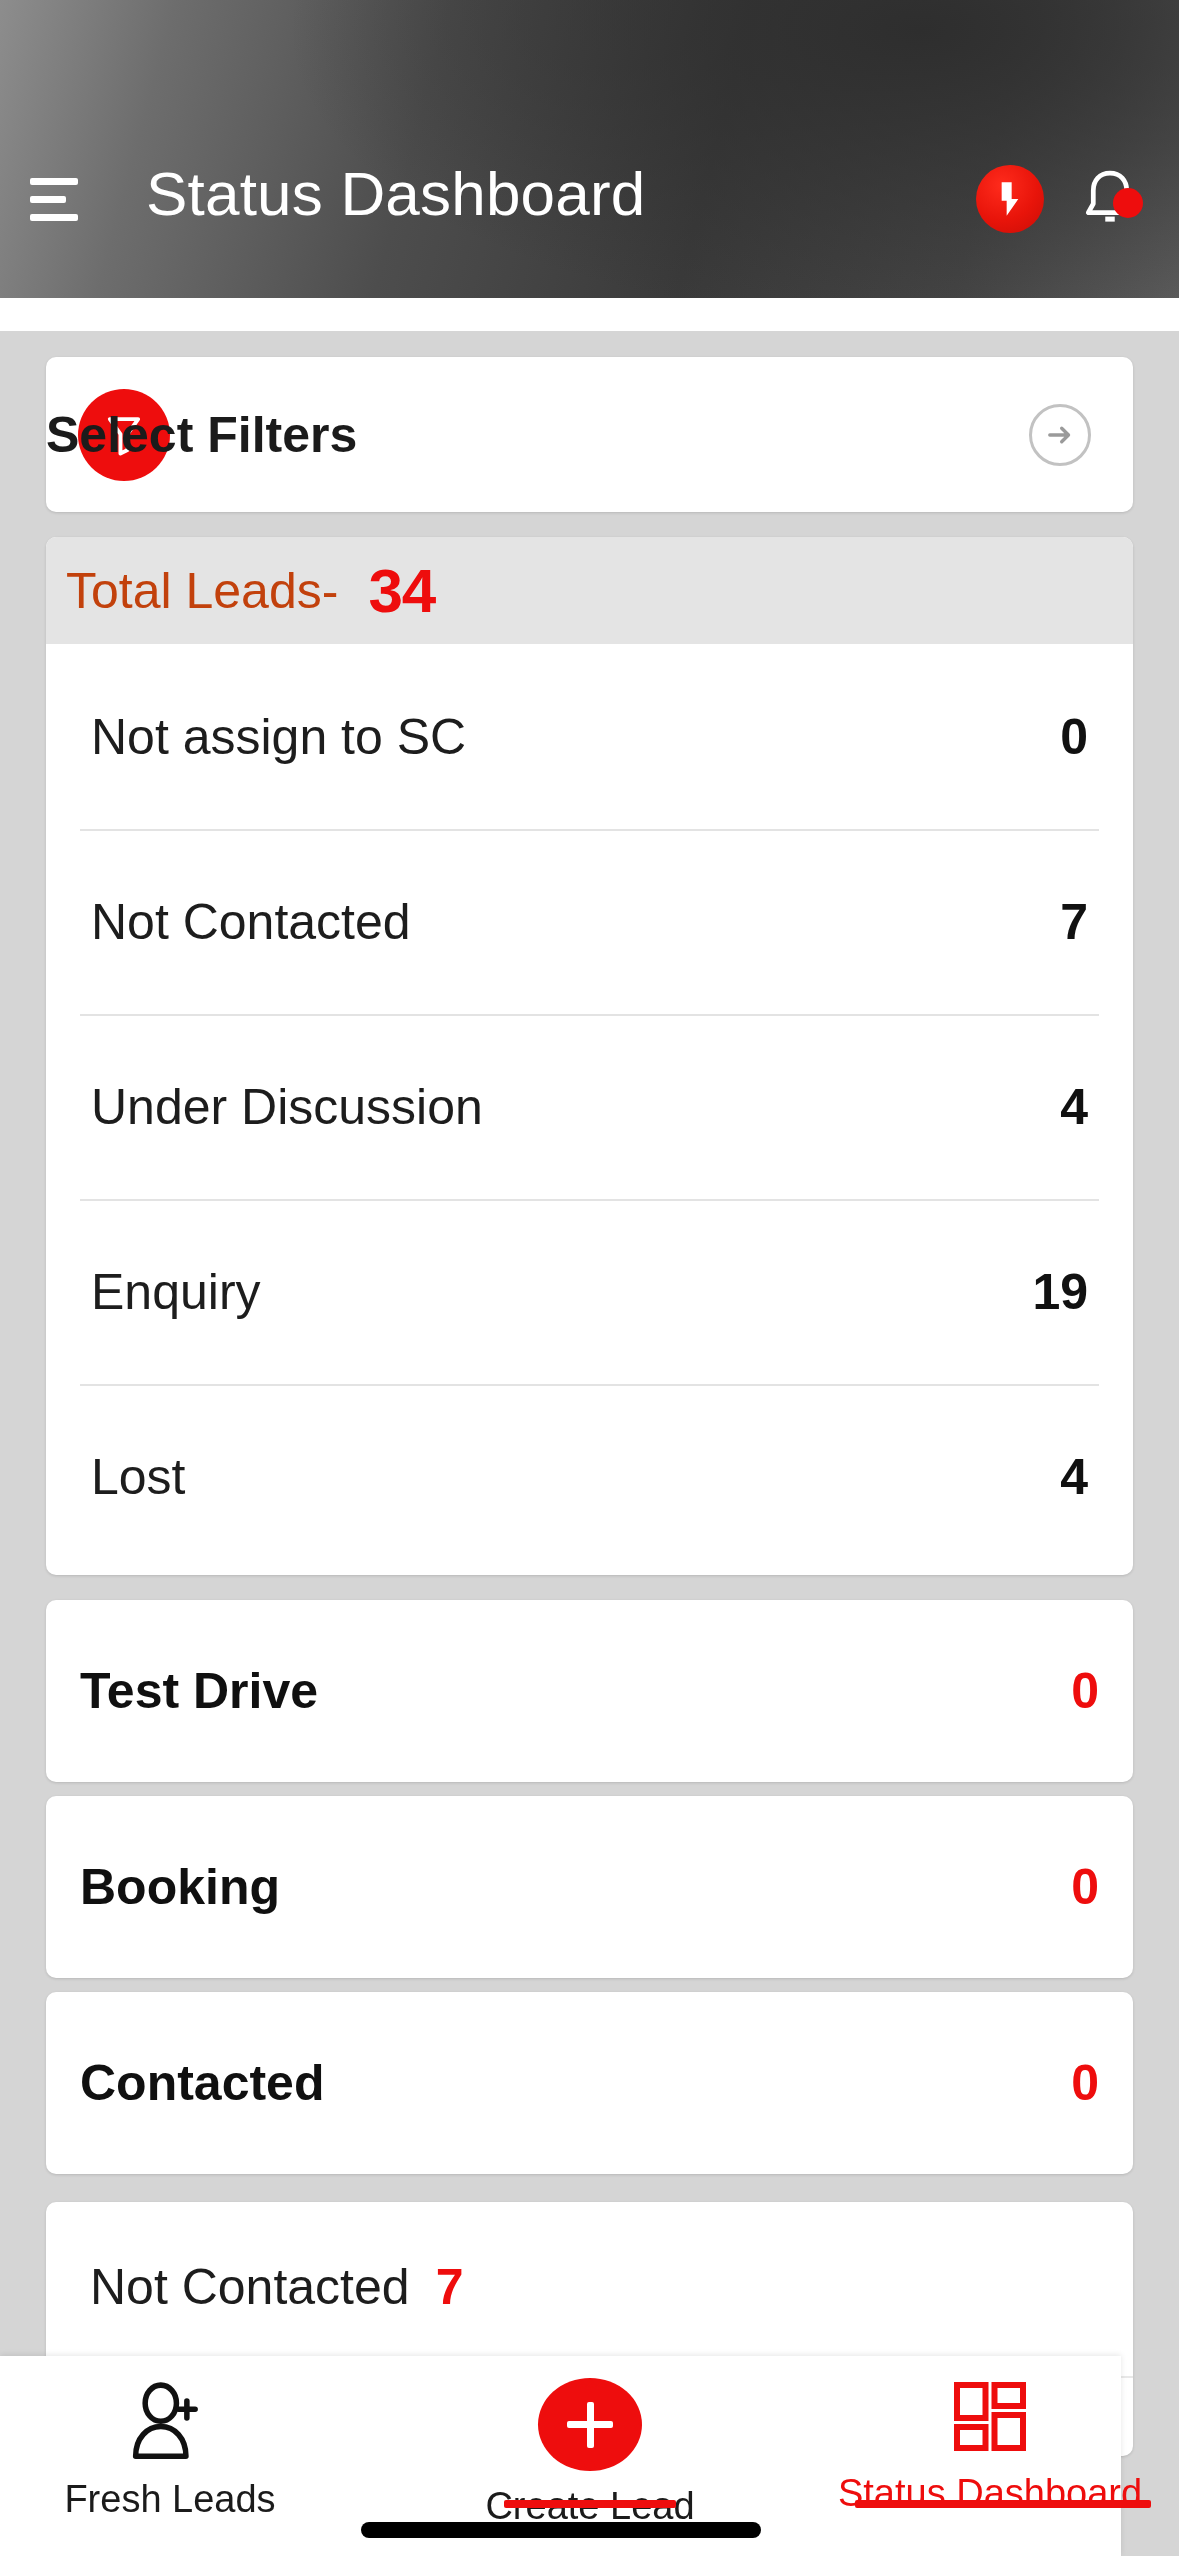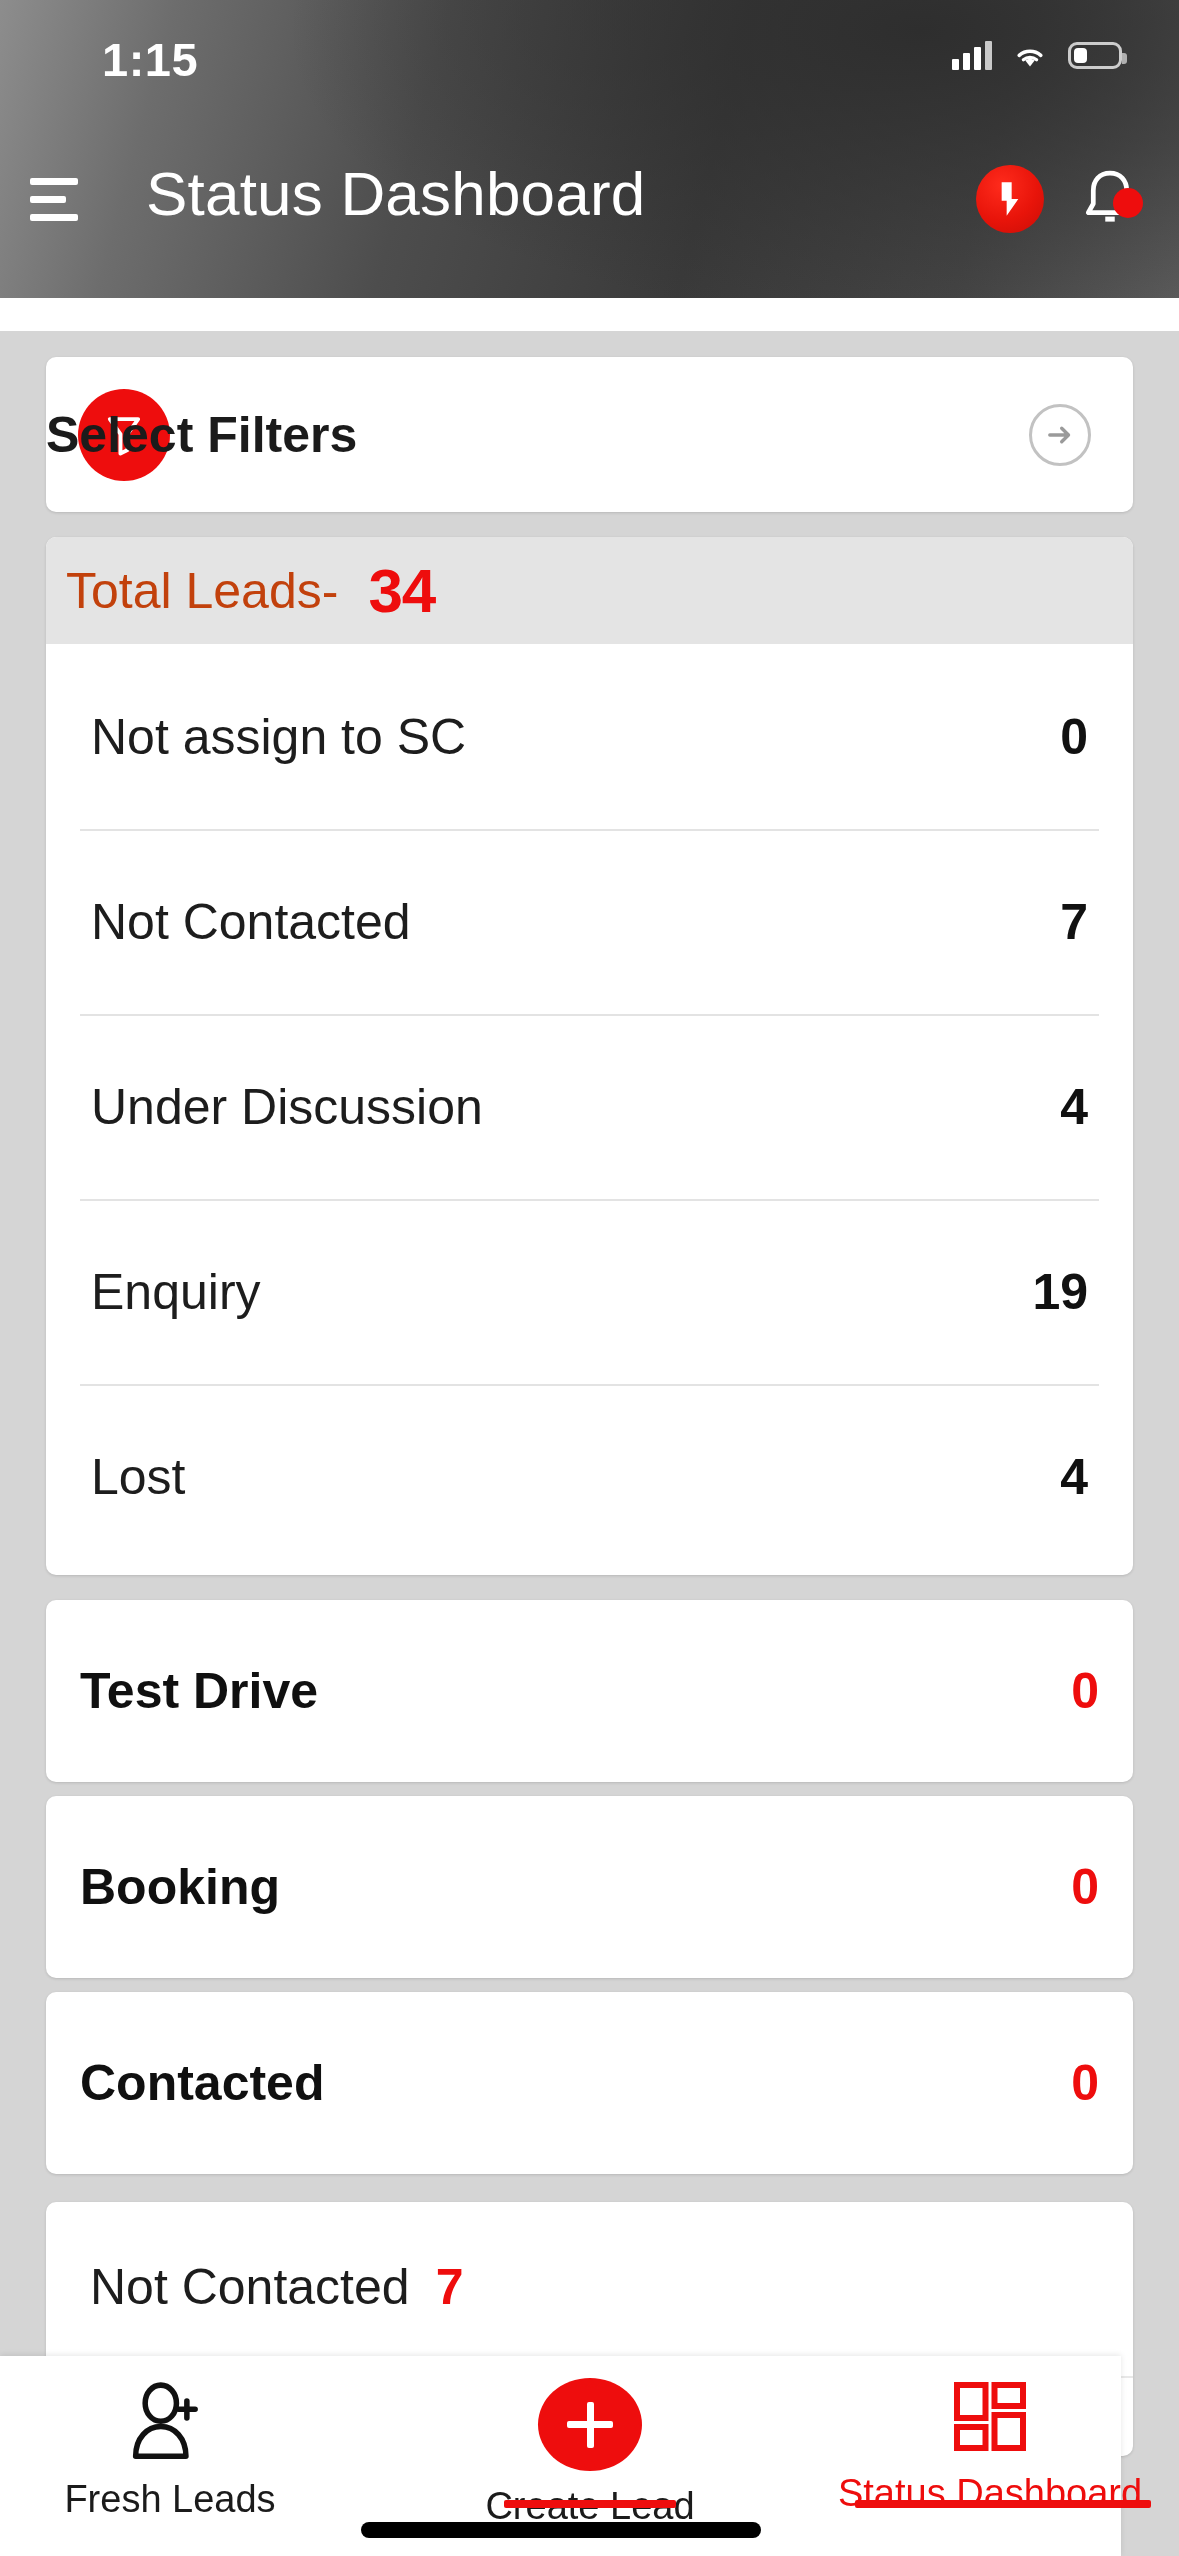--- a/index.html
+++ b/index.html
@@ -155,39 +155,20 @@
     width:400px; height:16px; background:#000; border-radius:8px;
   }
 </style>
 </head>
 <body>
 
 <div class="phone">
 
   <div class="topbar">
 
-    <div class="statusbar">
-      <div class="clock">1:15</div>
-      <div class="status-icons">
-        <span class="sig">
-            <i></i>
-            <i></i>
-            <i></i>
-            <i></i>
-          </span>
-        <svg width="38" height="30" viewBox="0 0 24 20">
-          <path d="M12 17.6 L15.1 13.6 A5.2 5.2 0 0 0 8.9 13.6 Z" fill="#fff"></path>
-          <path d="M4.8 10.2 A11 11 0 0 1 19.2 10.2" stroke="#fff" stroke-width="2.4" fill="none" stroke-linecap="round"></path>
-          <path d="M7.6 13.2 A7 7 0 0 1 16.4 13.2" stroke="#fff" stroke-width="2.2" fill="none" stroke-linecap="round"></path>
-        </svg>
-        <span class="batt">
-            <i></i>
-          </span>
-      </div>
-    </div>
 
     <div class="appbar">
       <div class="hamburger">
           <i></i>
           <i></i>
           <i></i>
         </div>
       <div class="appbar-title">Status Dashboard</div>
       <div class="logo-btn">
         <svg width="34" height="40" viewBox="0 0 20 24">

